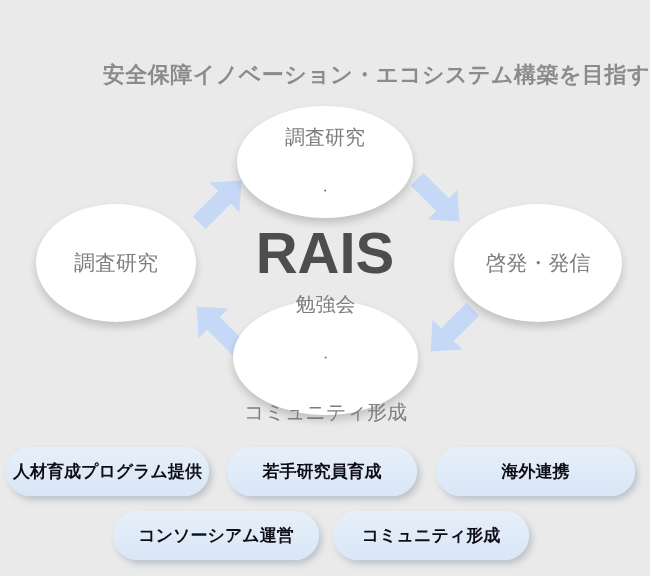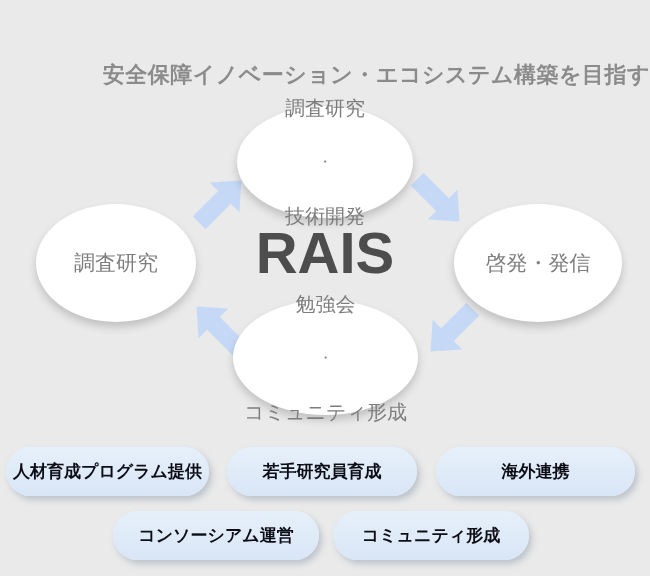--- a/index.html
+++ b/index.html
@@ -100,21 +100,20 @@
   </div>
   <div class="arrow a-to-left">
     <svg viewBox="0 0 62 46" aria-hidden="true">
         <path d="M0 14 H36 V2 L60 23 L36 44 V32 H0 Z"></path>
       </svg>
   </div>
 
   <div class="ellipse e-top">
     <div class="eline">調査研究</div>
     <div class="eline dot">・</div>
-    <div class="eline">技術開発</div>
   </div>
 
   <div class="ellipse e-left">
     <div class="single">調査研究</div>
   </div>
 
   <div class="ellipse e-right">
     <div class="single">啓発・発信</div>
   </div>
 

